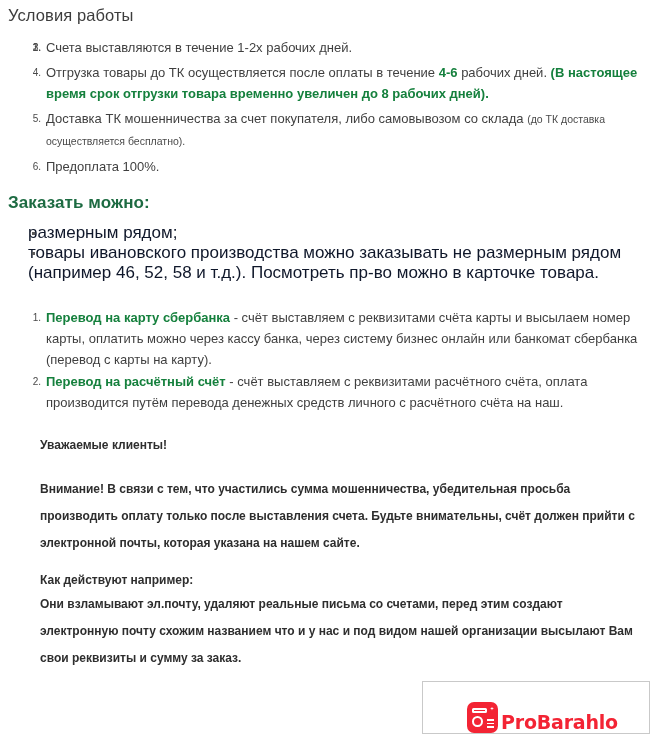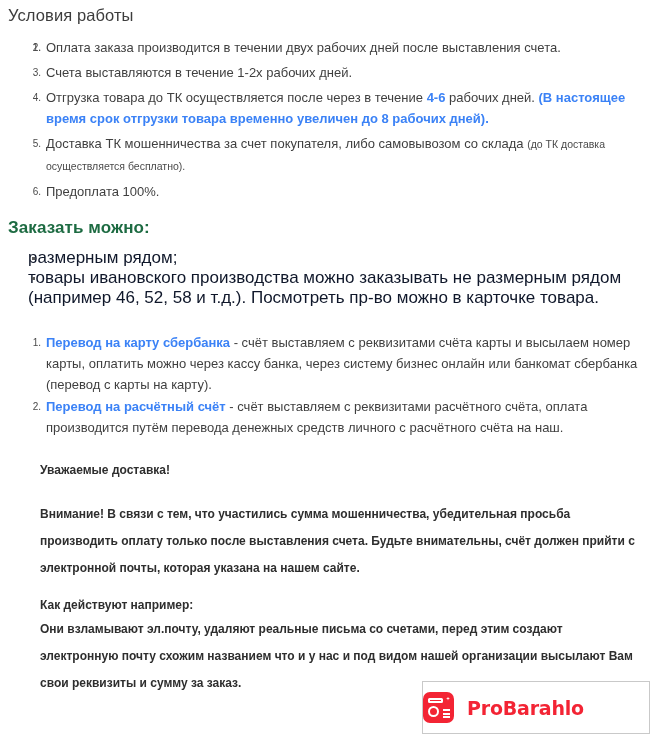--- a/index.html
+++ b/index.html
@@ -89,21 +89,21 @@
   ul.order-ways > li::before {
     content: "";
     position: absolute;
     left: 32px;
     top: 9px;
     width: 3px;
     height: 3px;
     background: #5a5a5a;
   }
 
-  b, strong { font-weight: bold; color: #3b82f6; text-align: center; }
+  b, strong { font-weight: bold; color: #15803d; text-align: center; }
 
   .small-note {
     font-size: 10.5px;
     color: #4a4a4a;
   }
 
   
   .notice {
     font-size: 12px;
     font-weight: bold;
@@ -124,22 +124,23 @@
   .watermark {
     position: absolute;
     left: 422px;
     top: 681px;
     width: 228px;
     height: 53px;
     background: #ffffff;
     border: 1px solid #c9c9c9;
     box-sizing: border-box;
     display: flex;
-    align-items: center;
-    gap: 13px;
+    align-items: flex-end;
+    gap: 3px;
+    padding-left: 44px;
     z-index: 20;
   }
   .wm-icon {
     width: 31px;
     height: 31px;
     flex: 0 0 31px;
     background: #f32434;
     border-radius: 7px;
     position: relative;
   }
@@ -200,29 +201,28 @@
   <h1 class="page-title">Условия работы</h1>
 
   <div class="spacer-8"></div>
 
   <ol class="terms">
     <li>
       <span class="num">1.</span>
     </li>
     <li>
       <span class="num">2.</span>
-      <span>Оплата заказа производится в течении двух рабочих дней после выставления счета.</span>
     </li>
     <li>
       <span class="num">3.</span>
       <span>Счета выставляются в течение 1-2х рабочих дней.</span>
     </li>
     <li>
       <span class="num">4.</span>
-      <span>Отгрузка товара до ТК осуществляется после через в течение </span><b>4-6</b><span> рабочих дней. </span><b>(В настоящее время срок отгрузки товара временно увеличен до 8 рабочих дней).</b>
+      <span>Отгрузка товары до ТК осуществляется после оплаты в течение </span><b>4-6</b><span> рабочих дней. </span><b>(В настоящее время срок отгрузки товара временно увеличен до 8 рабочих дней).</b>
     </li>
     <li>
       <span class="num">5.</span>
       <span>Доставка ТК мошенничества за счет покупателя, либо самовывозом со склада </span><span class="small-note">(до ТК доставка осуществляется бесплатно).</span>
     </li>
     <li>
       <span class="num">6.</span>
       <span>Предоплата 100%.</span>
     </li>
   </ol>
@@ -253,21 +253,21 @@
       <b>Перевод на карту сбербанка</b><span> - счёт выставляем с реквизитами счёта карты и высылаем номер карты, оплатить можно через кассу банка, через систему бизнес онлайн или банкомат сбербанка (перевод с карты на карту).</span>
     </li>
     <li>
       <span class="num">2.</span>
       <b>Перевод на расчётный счёт</b><span> - счёт выставляем с реквизитами расчётного счёта, оплата производится путём перевода денежных средств личного с расчётного счёта на наш.</span>
     </li>
   </ol>
 
   <div class="spacer-20"></div>
 
-  <p class="notice tight">Уважаемые доставка!</p>
+  <p class="notice tight">Уважаемые клиенты!</p>
 
   <div class="spacer-20"></div>
 
   <p class="notice">Внимание! В связи с тем, что участились сумма мошенничества, убедительная просьба производить оплату только после выставления счета. Будьте внимательны, счёт должен прийти с электронной почты, которая указана на нашем сайте.</p>
 
   <div class="spacer-12"></div>
 
   <p class="notice tight">Как действуют например:</p>
 
   <p class="notice">Они взламывают эл.почту, удаляют реальные письма со счетами, перед этим создают электронную почту схожим названием что и у нас  и под видом нашей организации  высылают Вам свои реквизиты и сумму за заказ.</p>

